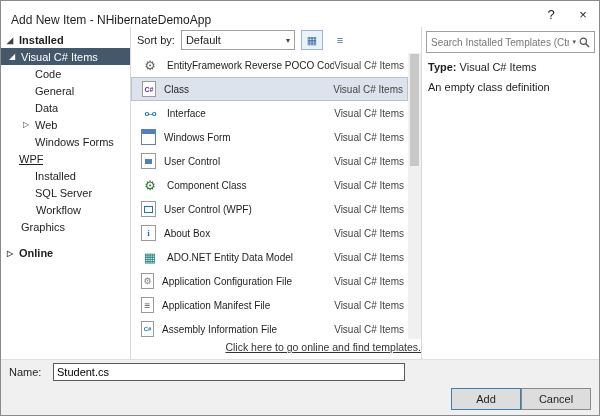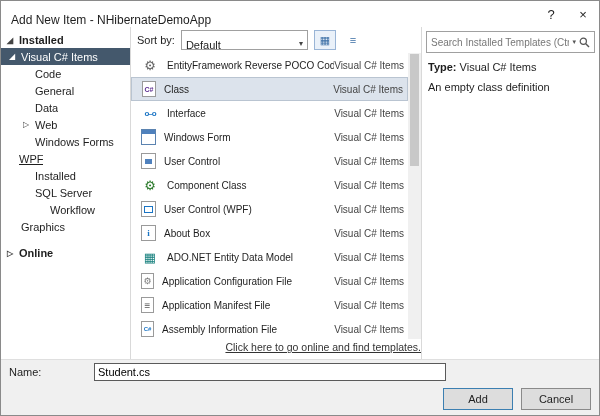--- a/index.html
+++ b/index.html
@@ -22,22 +22,22 @@
   .root-node.online { margin-top:10px; font-weight:bold; }
   .arrow { display:inline-block; width:12px; font-size:8px; color:#444; flex:0 0 auto; }
   .tree-item { display:flex; align-items:center; height:17px; white-space:nowrap; cursor:default; }
   .tree-item.selected { background:#44586c; color:#ffffff; }
   .tree-item.selected .arrow { color:#fff; }
   .tree-label { overflow:hidden; }
   
   .mid-panel { width:290px; flex:0 0 auto; display:flex; flex-direction:column; position:relative; background:#fff; }
   .sortbar { height:26px; display:flex; align-items:center; padding:0 6px; gap:6px; flex:0 0 auto; }
   .sortbar .lbl { color:#1e1e1e; }
-  .dropdown { width:127px; height:20px; border:1px solid #a0a0a0; background:#fff;
-              display:flex; padding:8px 4px; }
+  .dropdown { width:114px; height:20px; border:1px solid #a0a0a0; background:#fff;
+              display:flex; align-items:center; padding:8px 4px; }
   .dropdown span:first-child { flex:1; }
   .dd-arrow { font-size:8px; color:#444; }
   .view-btn { width:22px; height:20px; display:flex; align-items:center; justify-content:center;
               font-size:11px; color:#3b6ea5; background:#fff; border:1px solid transparent; }
   .view-btn.active { border:1px solid #9ab5d6; background:#eaf1f9; }
   .list { flex:1 1 auto; overflow:hidden; padding-right:13px; }
   .row { height:24px; display:flex; align-items:center; padding:0 4px 0 10px; cursor:default; }
   .row.selected { background:#dce3ec; border:1px solid #b9c4d1; }
   .tpl-name { flex:1; font-size:10px; white-space:nowrap; overflow:hidden; padding-right:4px; }
   .tpl-type { font-size:10px; color:#444; white-space:nowrap; }
@@ -75,25 +75,25 @@
                      font-family:"Liberation Sans", sans-serif; color:#1e1e1e; }
   .searchbox input::placeholder { color:#777; }
   .sb-chevron { font-size:7px; color:#555; padding:0 3px; }
   .search-glyph { display:flex; align-items:center; }
   .detail { padding:8px 2px 0 2px; font-size:11px; }
   .type-line { margin-bottom:8px; }
   .type-label { font-weight:bold; }
   
   .name-row { flex:0 0 auto; height:24px; background:#f0f0f0; border-top:1px solid #dfdfdf;
               display:flex; align-items:center; padding:0 8px; }
-  .name-row label { width:85px; }
+  .name-row label { width:44px; }
   .name-row input { width:352px; height:18px; border:1px solid #5a5a5a; padding:0 3px;
                     font-family:"Liberation Sans", sans-serif; font-size:11px; outline:none; }
   .button-row { flex:0 0 auto; height:32px; background:#f0f0f0; display:flex; align-items:center;
-                justify-content:flex-end; padding:0 8px; gap:8px; }
+                justify-content:flex-end; padding:0 8px; gap:0; }
   .btn { min-width:70px; height:22px; background:#dddddd; border:1px solid #8a8a8a;
          font-family:"Liberation Sans", sans-serif; font-size:11px; color:#1e1e1e; }
   .btn.default { border-color:#3c7fb1; }
 </style>
 </head>
 <body>
 
 <div class="dialog">
 
   <div class="titlebar">
@@ -148,21 +148,21 @@
   <div class="tree-item" style="padding-left: 22px;">
     <span class="arrow"></span>
     <span class="tree-label">Installed</span>
   </div>
 
   <div class="tree-item" style="padding-left: 22px;">
     <span class="arrow"></span>
     <span class="tree-label">SQL Server</span>
   </div>
 
-  <div class="tree-item" style="padding-left: 37px;">
+  <div class="tree-item" style="padding-left: 23px;">
     <span class="arrow"></span>
     <span class="tree-label">Workflow</span>
   </div>
 
   <div class="tree-item" style="padding-left: 8px;">
     <span class="arrow"></span>
     <span class="tree-label">Graphics</span>
   </div>
 </div>
       <div class="root-node online">

